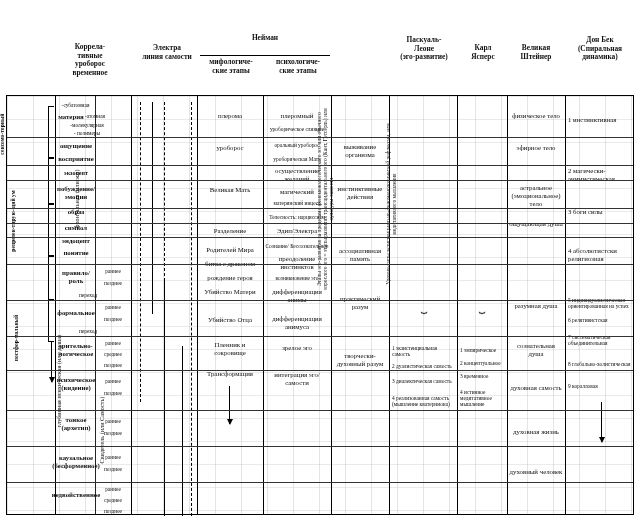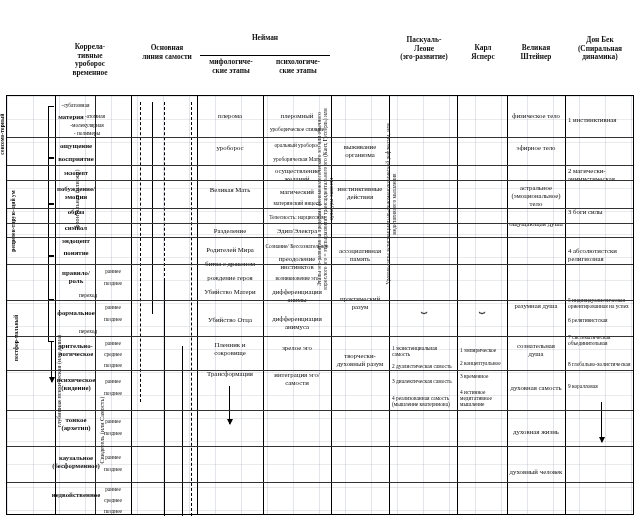--- a/index.html
+++ b/index.html
@@ -132,21 +132,21 @@
   <div class="header">
 
     <div class="hcol" style="left:52px;top:12px;width:76px;margin-top:9px;">
       <div>Коррела-</div>
       <div>тивные</div>
       <div>уроборос</div>
       <div>временное</div>
     </div>
 
     <div class="hcol" style="left:136px;top:22px;width:62px;">
-      <div>Основная</div>
+      <div>Электра</div>
       <div>линия самости</div>
     </div>
 
     <div class="hcol" style="left:198px;top:12px;width:134px;">
       <div>Нейман</div>
     </div>
     <div class="hgroup-rule" style="left:200px;top:33px;width:130px;"></div>
 
     <div class="hcol" style="left:198px;top:36px;width:66px;">
       <div>мифологиче-</div>

